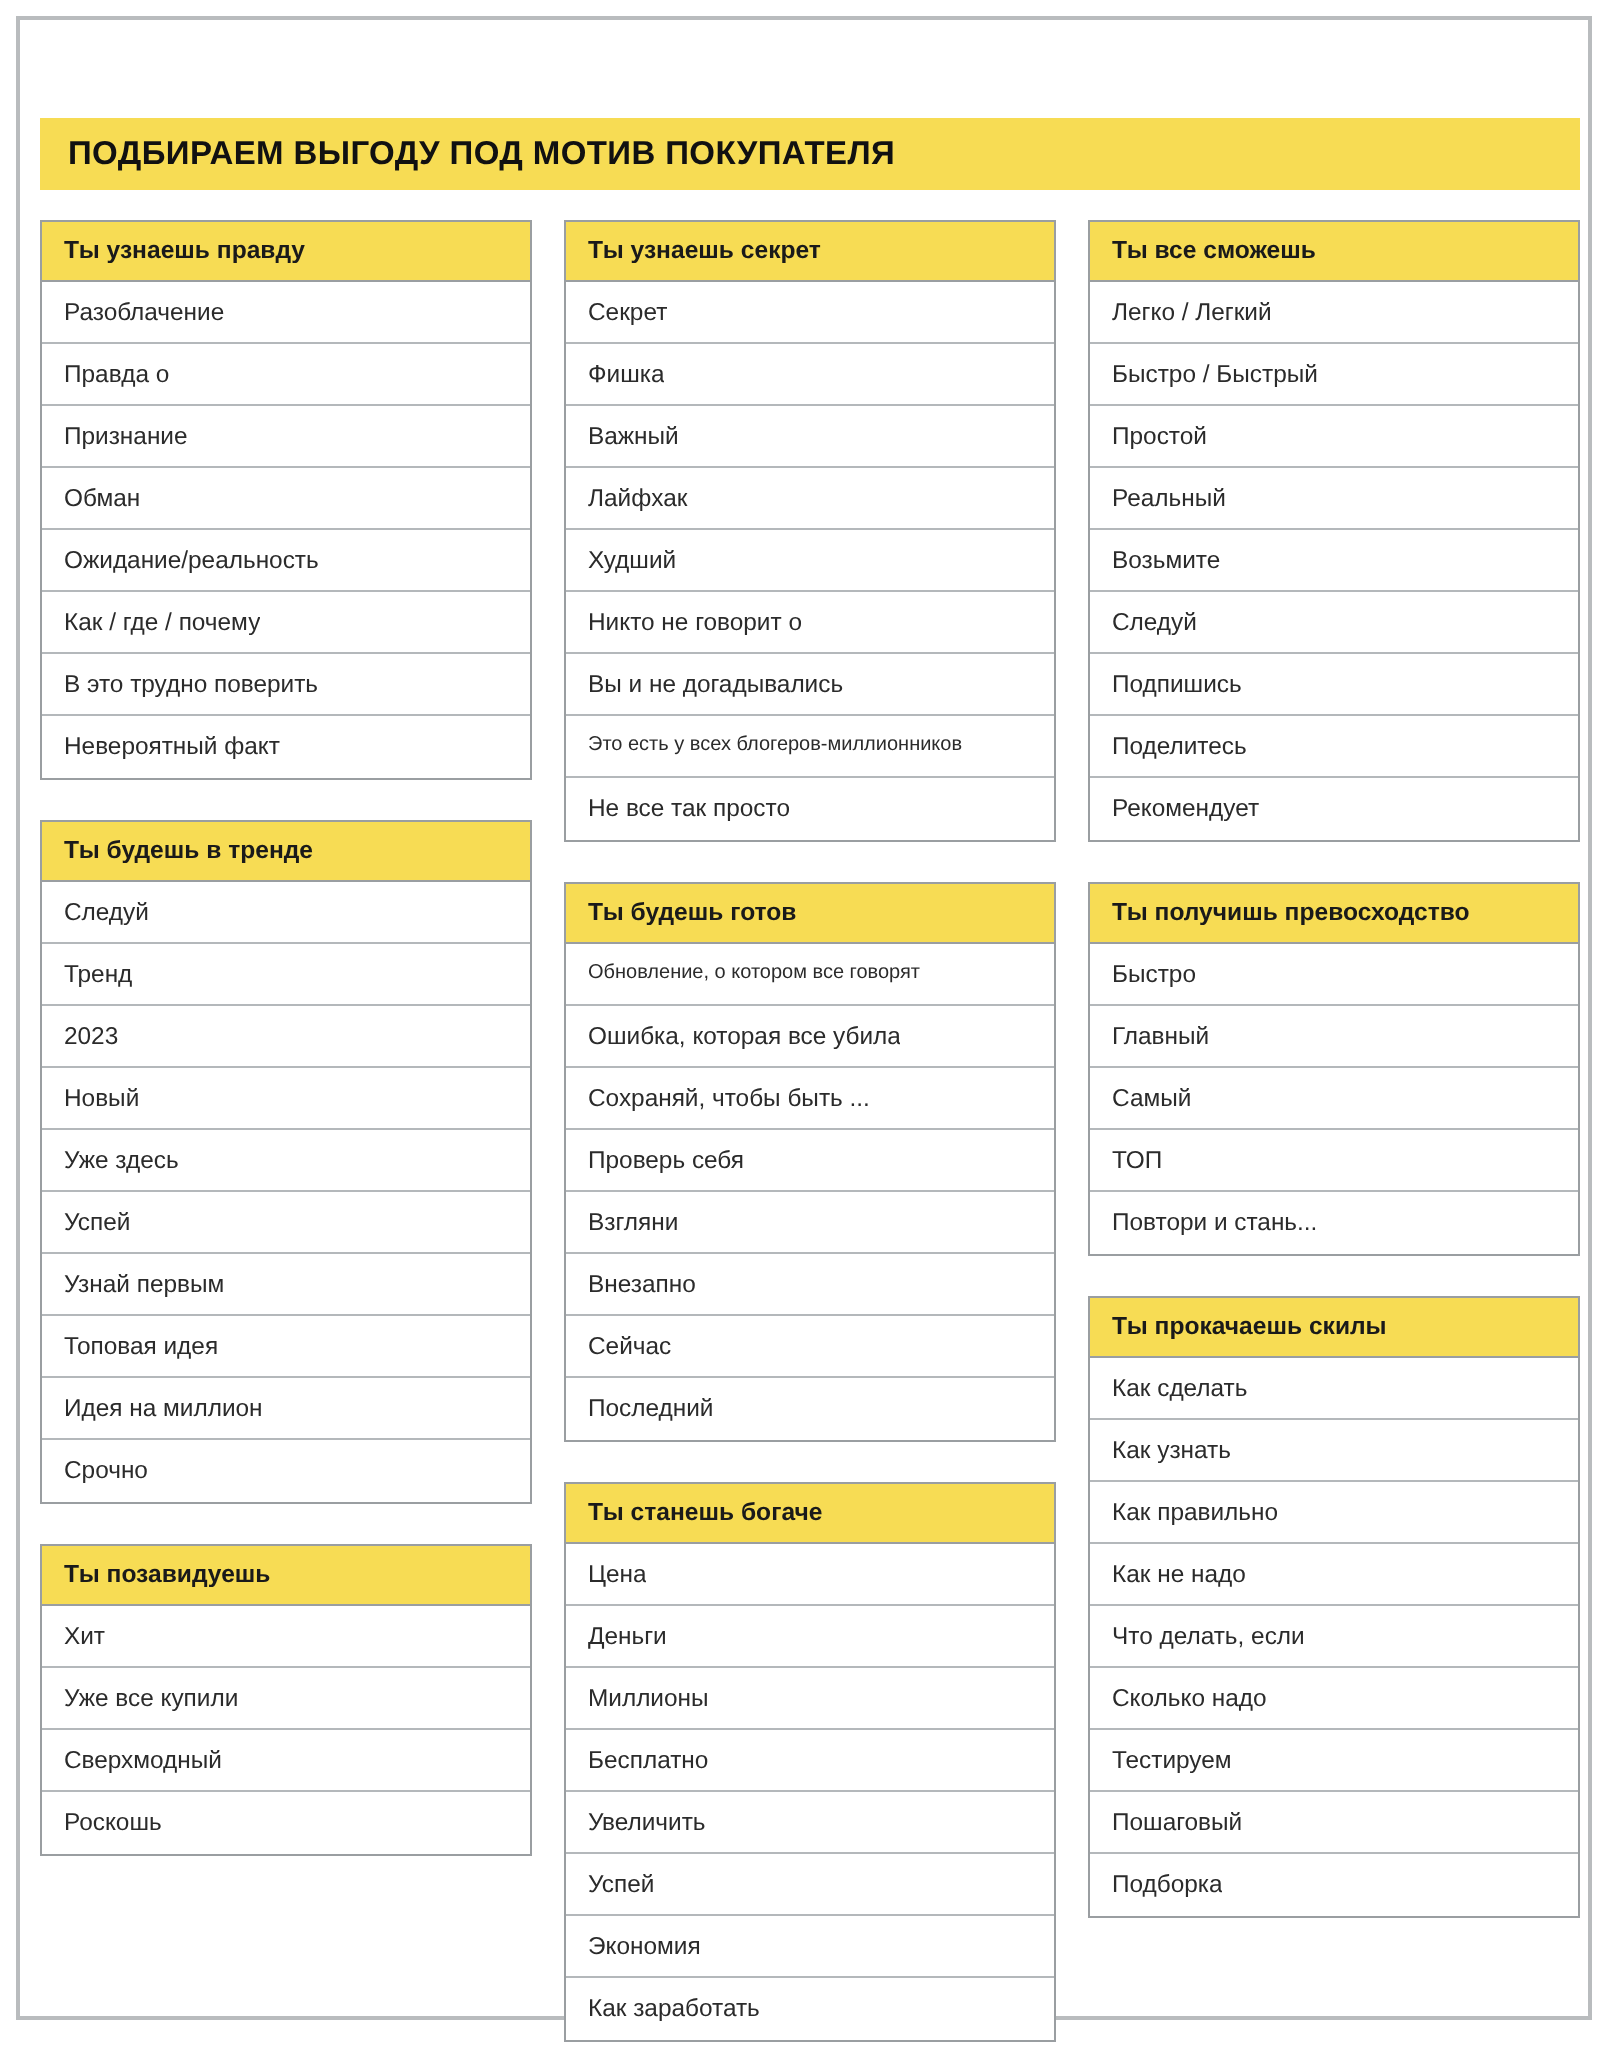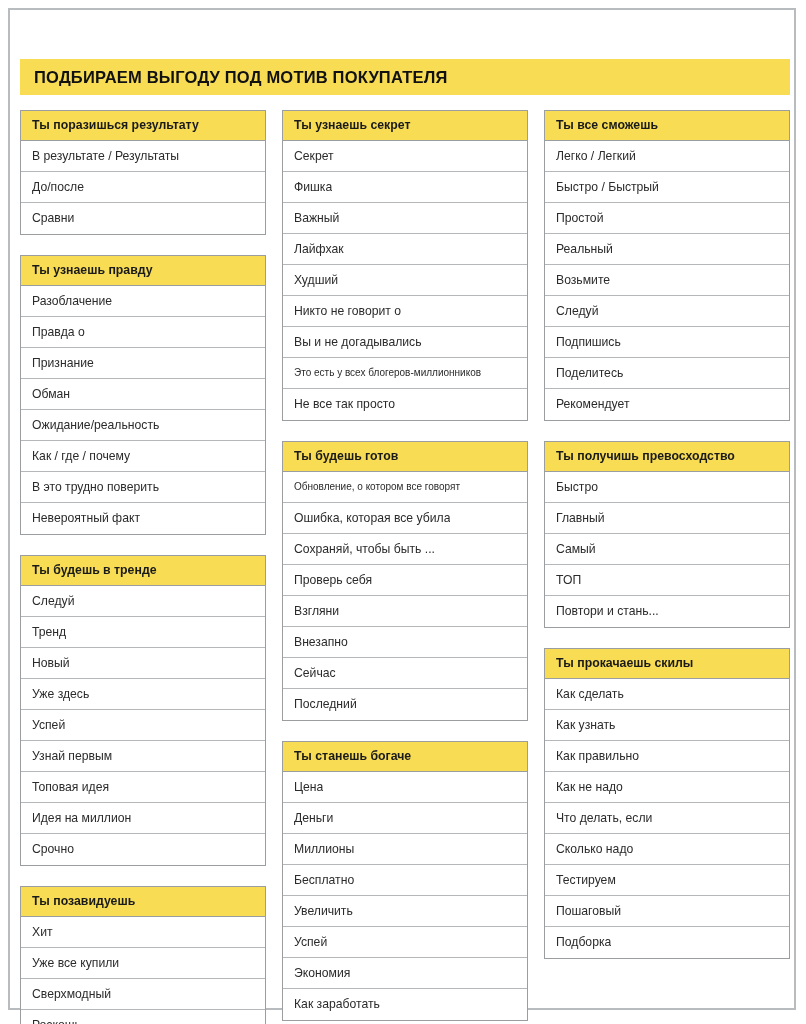--- a/index.html
+++ b/index.html
@@ -120,34 +120,20 @@
   <div class="page-inner">
 
     <div class="title-bar">
       <span class="title-text">ПОДБИРАЕМ ВЫГОДУ ПОД МОТИВ ПОКУПАТЕЛЯ</span>
     </div>
 
     <div class="columns" id="columns-root">
         <div class="column">
           <div class="group">
             <div class="group-header">
-              <span class="group-title">Ты поразишься результату</span>
-            </div>
-            <div class="group-row">
-              <span class="row-label">В результате / Результаты</span>
-            </div>
-            <div class="group-row">
-              <span class="row-label">До/после</span>
-            </div>
-            <div class="group-row">
-              <span class="row-label">Сравни</span>
-            </div>
-          </div>
-          <div class="group">
-            <div class="group-header">
               <span class="group-title">Ты узнаешь правду</span>
             </div>
             <div class="group-row">
               <span class="row-label">Разоблачение</span>
             </div>
             <div class="group-row">
               <span class="row-label">Правда о</span>
             </div>
             <div class="group-row">
               <span class="row-label">Признание</span>
@@ -170,20 +156,23 @@
           </div>
           <div class="group">
             <div class="group-header">
               <span class="group-title">Ты будешь в тренде</span>
             </div>
             <div class="group-row">
               <span class="row-label">Следуй</span>
             </div>
             <div class="group-row">
               <span class="row-label">Тренд</span>
+            </div>
+            <div class="group-row">
+              <span class="row-label">2023</span>
             </div>
             <div class="group-row">
               <span class="row-label">Новый</span>
             </div>
             <div class="group-row">
               <span class="row-label">Уже здесь</span>
             </div>
             <div class="group-row">
               <span class="row-label">Успей</span>
             </div>

